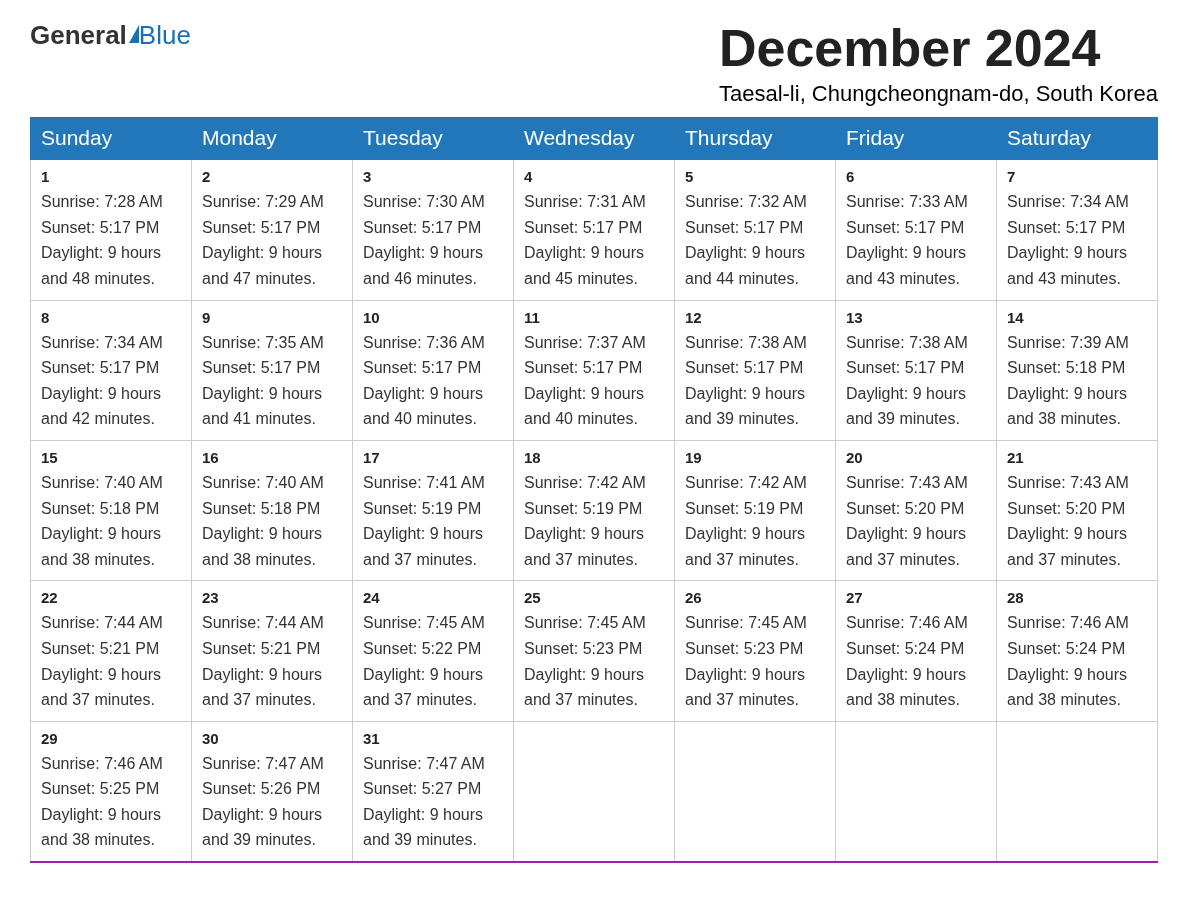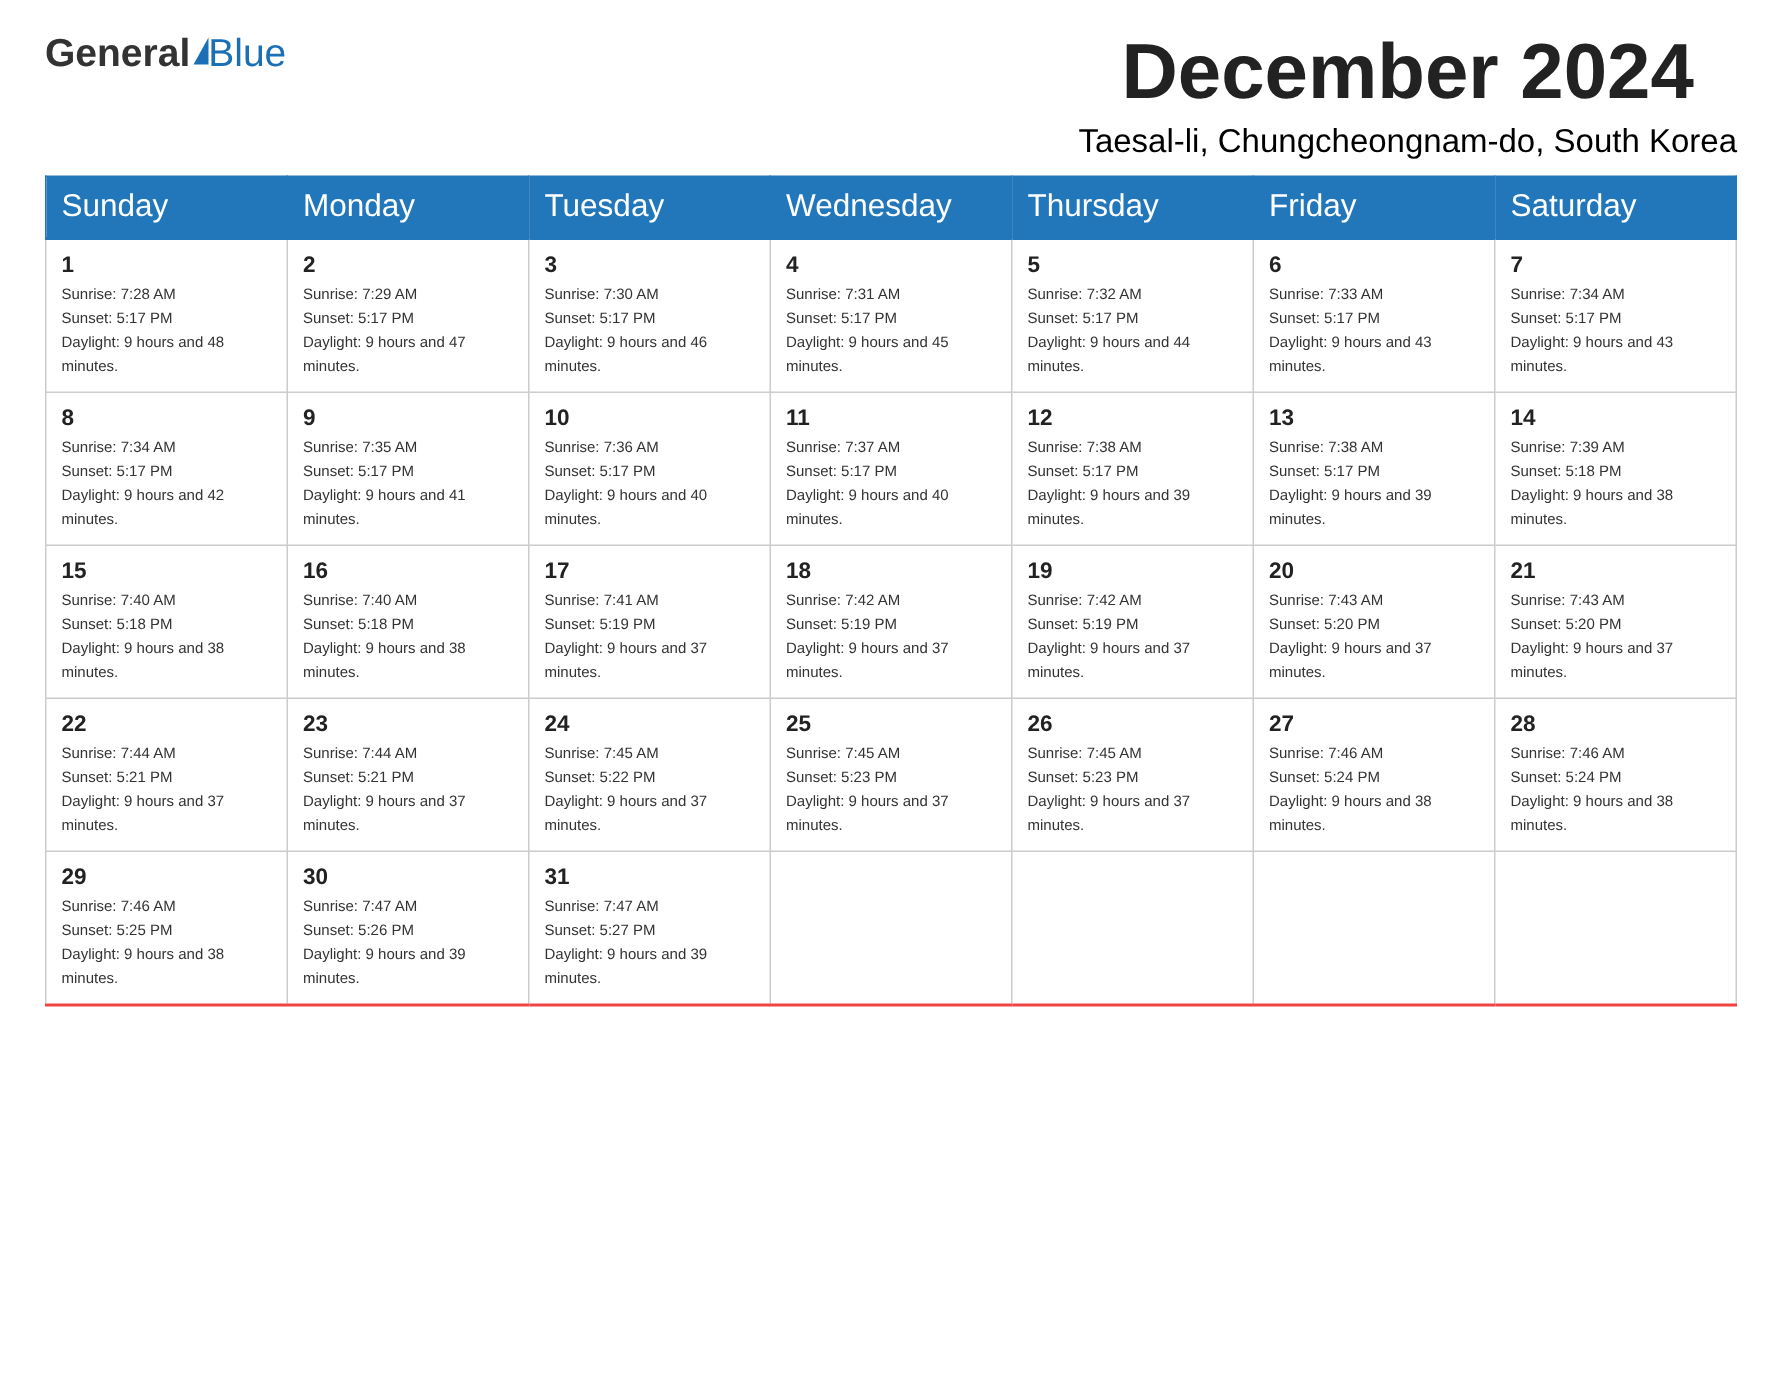--- a/index.html
+++ b/index.html
@@ -41,21 +41,21 @@
     }
     .logo-triangle {
       width: 0;
       height: 0;
       border-left: 10px solid transparent;
       border-bottom: 18px solid #1a6fb5;
       margin-left: 2px;
       margin-bottom: 4px;
     }
     .title-area {
-      text-align: center;
+      text-align: left;
     }
     .month-title {
       font-size: 52px;
       font-weight: bold;
       color: #222;
       line-height: 1.1;
     }
     .location-title {
       font-size: 22px;
       color: #000000;
@@ -85,29 +85,29 @@
       color: #222;
     }
     .day-number {
       font-size: 15px;
       font-weight: bold;
       color: #222;
       display: block;
       margin-bottom: 4px;
     }
     .day-info {
-      font-size: 10px;
+      font-size: 16px;
       color: #333;
       line-height: 1.6;
     }
     .empty-cell {
       background: #fff;
     }
     tr:last-child td {
-      border-bottom: 2px solid #ef4444;
+      border-bottom: 2px solid #a21caf;
     }
     .week-row td:first-child {
       border-left: 1px solid #ccc;
     }
     .top-border-row td {
       border-top: 2px solid #2277bb;
     }
   </style>
 </head>
 <body>

